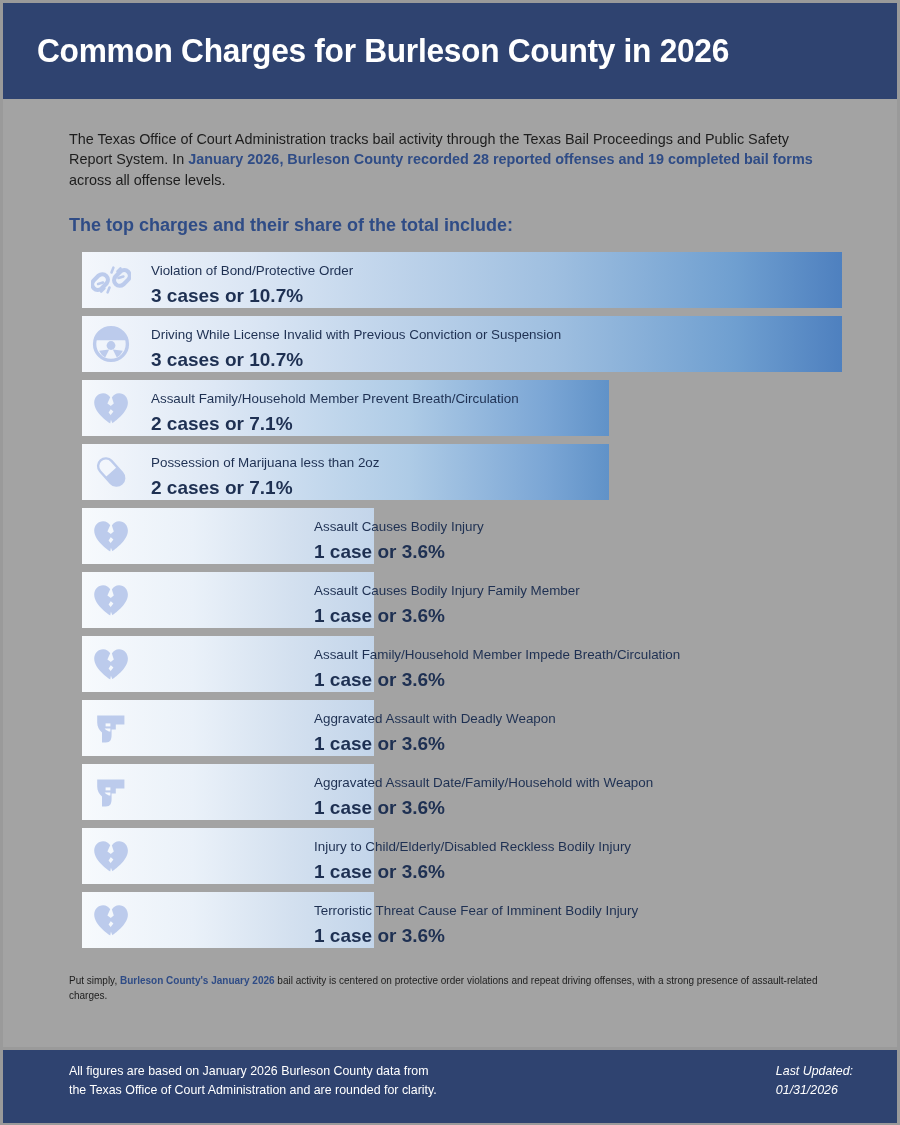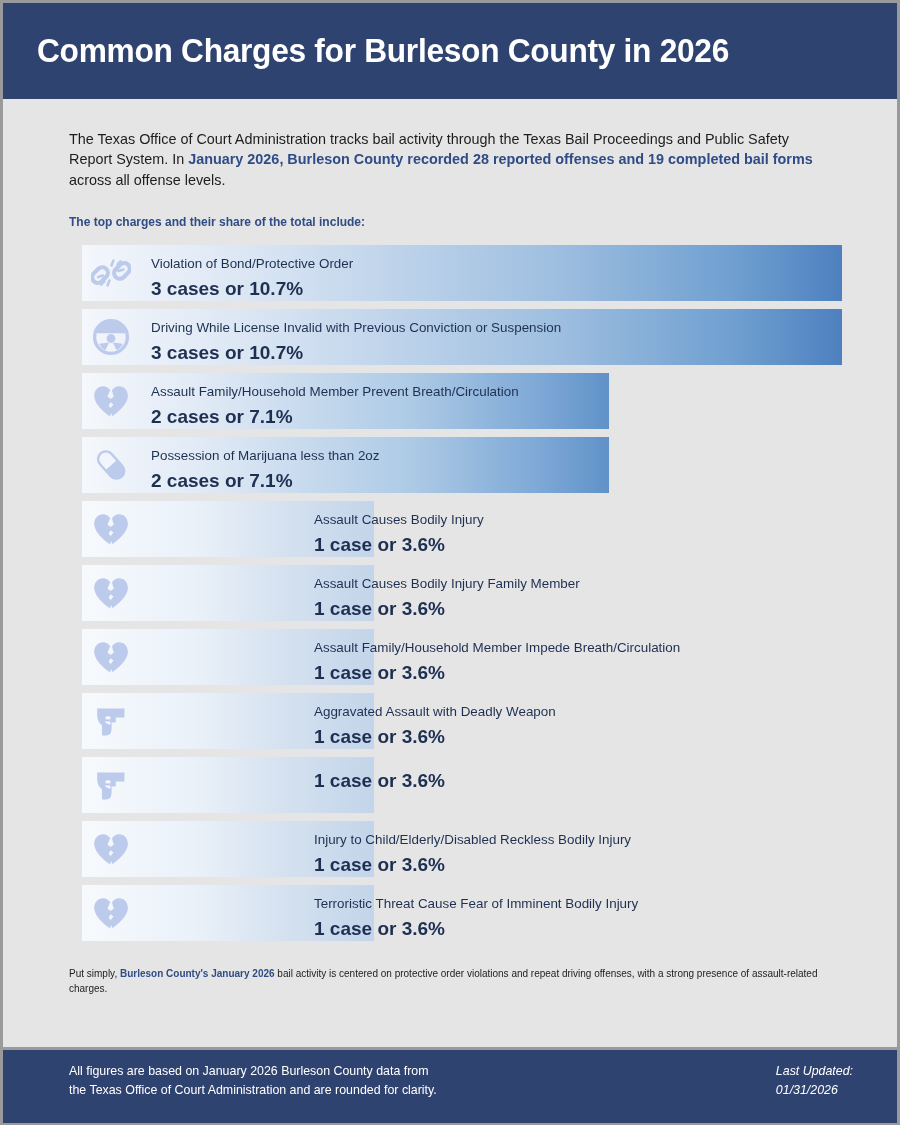--- a/index.html
+++ b/index.html
@@ -11,21 +11,21 @@
   body {
     width: 900px; height: 1125px;
     font-family: "Liberation Sans", sans-serif;
     color: #22314f;
     overflow: hidden;
     position: relative;
   }
   .page {
     position: relative;
     width: 900px; height: 1125px;
-    background: #e5e5e5;
+    background: #a3a3a3;
     border-left: 3px solid #9a9a9a;
     border-right: 3px solid #9a9a9a;
     border-top: 3px solid #9a9a9a;
     border-bottom: 2px solid #9a9a9a;
     display: flex;
     flex-direction: column;
   }
 
   
   .header {
@@ -57,21 +57,21 @@
   .intro {
     font-size: 14.4px;
     line-height: 1.42;
     color: #1d1d1d;
     max-width: 762px;
     margin: 0 0 0 0;
   }
   .hl { color: #2f4c86; font-weight: bold; }
   .subhead {
     margin-top: 25px;
-    font-size: 12px;
+    font-size: 18px;
     font-weight: bold;
     color: #2f4c86;
   }
 
   
   .bars {
     margin-top: 16px;
     position: relative;
   }
   .bar-row {
@@ -286,20 +286,21 @@
         <div class="bar-row">
           <div class="bar-fill short" style="width: 292px;"></div>
           <div class="bar-icon">
             <svg viewBox="0 0 40 40">
               <path d="M6.2 7.4 L33.4 7.4 L33.4 16.6 L24.8 16.6 L24.8 21.4 L20.6 21.4 L20.6 26.4 C20.6 31.4 19.4 34.4 14.8 34.4 L11.0 34.4 L11.0 24.6 C8.2 22.0 6.2 18.6 6.2 14.4 Z" fill="#bccbec"></path>
               <path d="M14.6 15.4 L19.4 15.4 L19.4 18.4 L14.6 18.4 Z" fill="#f6f9fd"></path>
               <path d="M13.6 20.4 C15.6 22.6 17.4 23.4 19.4 23.6 L19.4 20.4 Z" fill="#f6f9fd"></path>
             </svg>
           </div>
           <div class="bar-labels" style="left: 245px;">
+            <div class="bar-title">Aggravated Assault Date/Family/Household with Weapon</div>
             <div class="bar-value">1 case or 3.6%</div>
           </div>
         </div>
         <div class="bar-row">
           <div class="bar-fill short" style="width: 292px;"></div>
           <div class="bar-icon">
             <svg viewBox="0 0 40 40">
               <path d="M19.2 35.5 C19.2 35.5 3.2 25.6 3.2 14.6 C3.2 9.2 7.1 5.2 12.1 5.2 C15.4 5.2 17.8 6.9 19.2 9.2 L16.4 15.4 L21.2 19.1 L17.6 24.4 L20.6 28.2 Z" fill="#bccbec"></path>
               <path d="M20.9 9.4 C22.4 6.9 24.8 5.2 28.1 5.2 C33.1 5.2 36.9 9.2 36.9 14.6 C36.9 25.1 22.2 34.6 21.4 35.2 L18.6 28.6 L22.4 23.6 L17.9 19.6 L22.8 15.6 Z" fill="#bccbec"></path>
             </svg>

